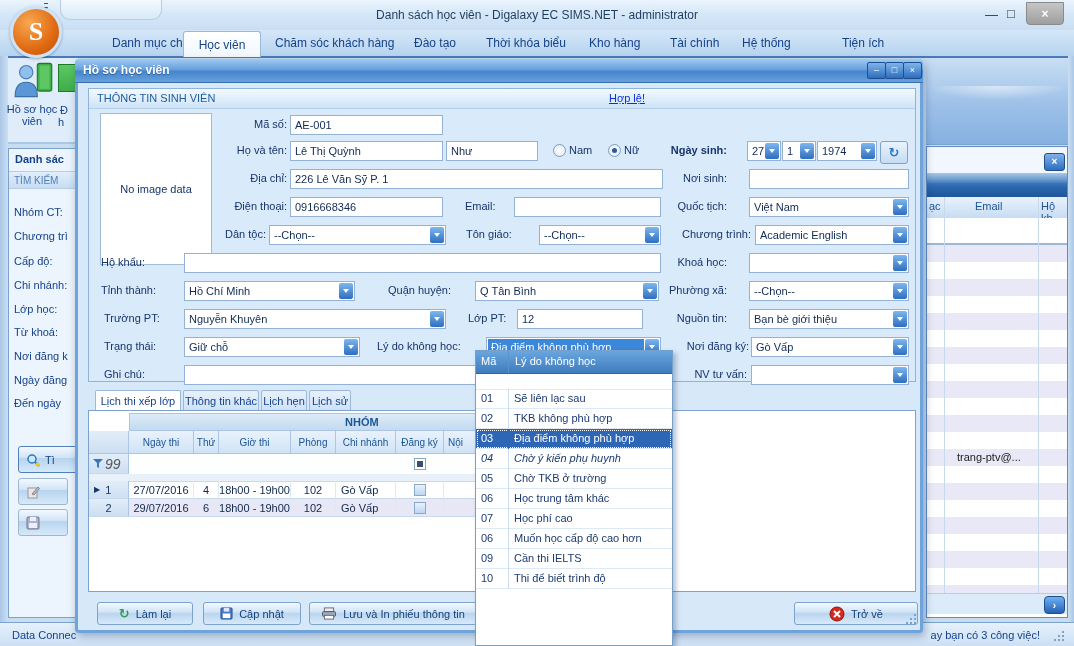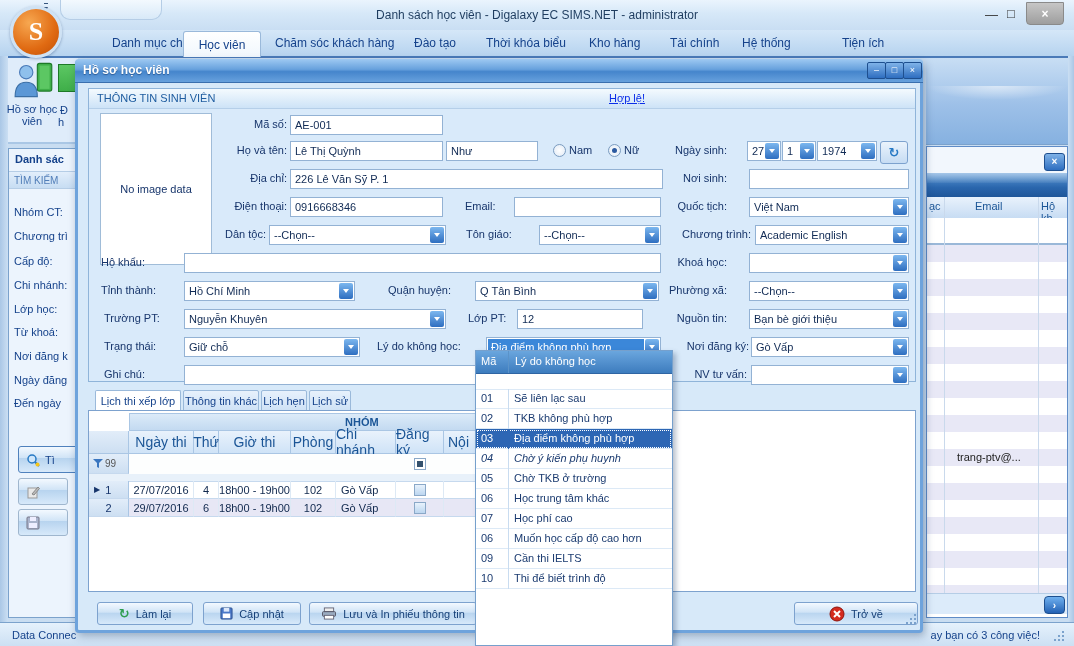--- a/index.html
+++ b/index.html
@@ -118,21 +118,21 @@
   .tab{position:absolute;height:21px;border:1px solid #9ab9da;border-radius:2px 2px 0 0;box-sizing:border-box;
     background:linear-gradient(#e7f1fc,#cfe2f6);font-size:11px;color:#15428b;
     display:flex;align-items:center;justify-content:center;}
   .tab.on{background:#fff;border-bottom:1px solid #fff;}
   .grid{left:10px;top:328px;width:828px;height:182px;background:#fff;border:1px solid #7da2ce;box-sizing:border-box;}
   .g-band{left:40px;top:2px;width:500px;height:18px;background:linear-gradient(#dcebf9,#c3daf1);
     border:1px solid #aac6e4;box-sizing:border-box;}
   .g-band span{position:absolute;left:215px;top:2px;font-size:11px;font-weight:bold;color:#1b5596;}
   .g-h{position:absolute;top:20px;height:23px;background:linear-gradient(#e9f2fc,#cfe3f7);
     border-right:1px solid #aac6e4;border-bottom:1px solid #aac6e4;box-sizing:border-box;
-    font-size:14px;color:#1b5596;display:flex;align-items:center;justify-content:center;}
+    font-size:10px;color:#1b5596;display:flex;align-items:center;justify-content:center;}
   .g-ind{position:absolute;left:0;width:40px;background:linear-gradient(#e2edf9,#cddff2);
     border-right:1px solid #aac6e4;border-bottom:1px solid #c6d9ee;box-sizing:border-box;
     font-size:11px;color:#17356b;display:flex;align-items:center;}
   .g-cell{position:absolute;font-size:11px;color:#10284d;border-right:1px solid #dde9f5;
     border-bottom:1px solid #c6d9ee;box-sizing:border-box;display:flex;align-items:center;justify-content:center;height:18px;}
   .g-filter{left:0;top:43px;width:395px;height:20px;background:#fdfefe;border-bottom:1px solid #c6d9ee;}
   .g-gap{left:0;top:63px;width:395px;height:7px;background:#e8f1fa;border-bottom:1px solid #c6d9ee;}
   .cb{position:absolute;width:12px;height:12px;border:1px solid #8aa8c8;
     background:linear-gradient(#e8f2fc,#bcd6f0);box-sizing:border-box;}
   .cb.filled{background:#fff;}
@@ -282,21 +282,21 @@
         <span class="lbl lblr" style="left:120px;top:29px;width:78px;">Mã số:</span>
         <div class="txt" style="left:201px;top:26px;width:153px;">AE-001</div>
 
         <span class="lbl lblr" style="left:105px;top:55px;width:93px;">Họ và tên:</span>
         <div class="txt" style="left:201px;top:52px;width:153px;">Lê Thị Quỳnh</div>
         <div class="txt" style="left:357px;top:52px;width:92px;">Như</div>
         <span class="radio" style="left:464px;top:55px;"></span>
         <span class="lbl" style="left:480px;top:55px;">Nam</span>
         <span class="radio sel" style="left:519px;top:55px;"></span>
         <span class="lbl" style="left:535px;top:55px;">Nữ</span>
-        <span class="lbl lblr" style="left:560px;top:55px;width:78px;">Ngày sinh:</span>
+        <span class="lbl lblr" style="left:560px;top:55px;width:78px;font-weight:bold;">Ngày sinh:</span>
         <div class="combo" style="left:658px;top:52px;width:34px;">
           <span class="cval">27</span>
             <span class="cbtn">
               <i class="tri"></i>
             </span>
         </div>
         <div class="combo" style="left:693px;top:52px;width:34px;">
           <span class="cval">1</span>
             <span class="cbtn">
               <i class="tri"></i>
@@ -451,21 +451,21 @@
         <div class="g-h" style="left:307px;width:48px;">Đăng ký</div>
         <div class="g-h" style="left:355px;width:40px;justify-content:flex-start;padding-left:4px;">Nội</div>
 
         <div class="abs g-filter"></div>
         <div class="g-ind" style="top:43px;height:20px;gap:2px;padding-left:4px;">
           <span>
             <svg width="10" height="10" viewBox="0 0 10 10">
                 <path d="M0 0 H10 L6 4 V9 L4 8 V4 Z" fill="#3a76c0"></path>
               </svg>
           </span>
-          <span style="font-size:10px;color:#555;">99</span>
+          <span style="font-size:14px;color:#555;font-style:italic;">99</span>
         </div>
         <span class="cb filled" style="left:325px;top:47px;"></span>
         <div class="abs g-gap"></div>
 
         <div>
           <div class="g-ind" style="top:70px;height:18px;gap:5px;padding-left:5px;">
             <span style="font-size:8px;color:#17356b;">▶</span>
             <span>1</span>
           </div>
           <div class="g-cell" style="left:40px;top:70px;width:65px;">27/07/2016</div>

